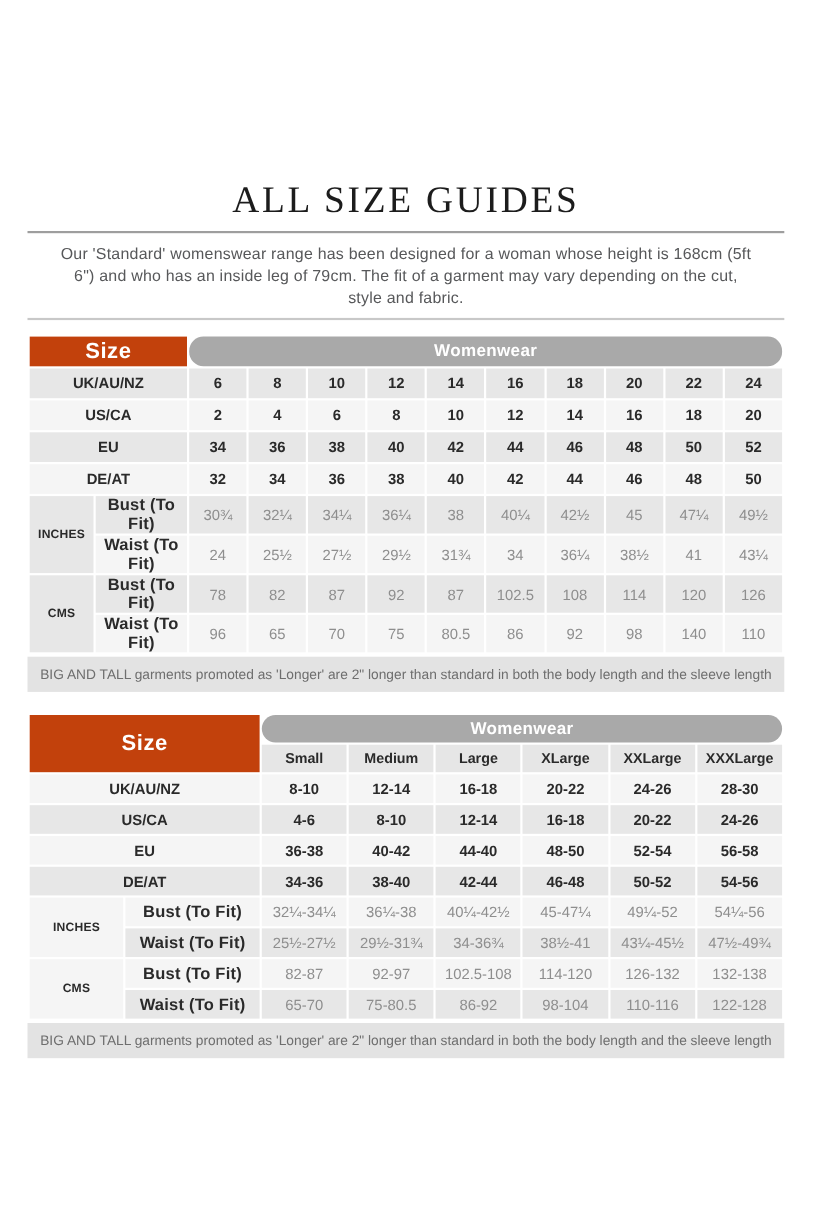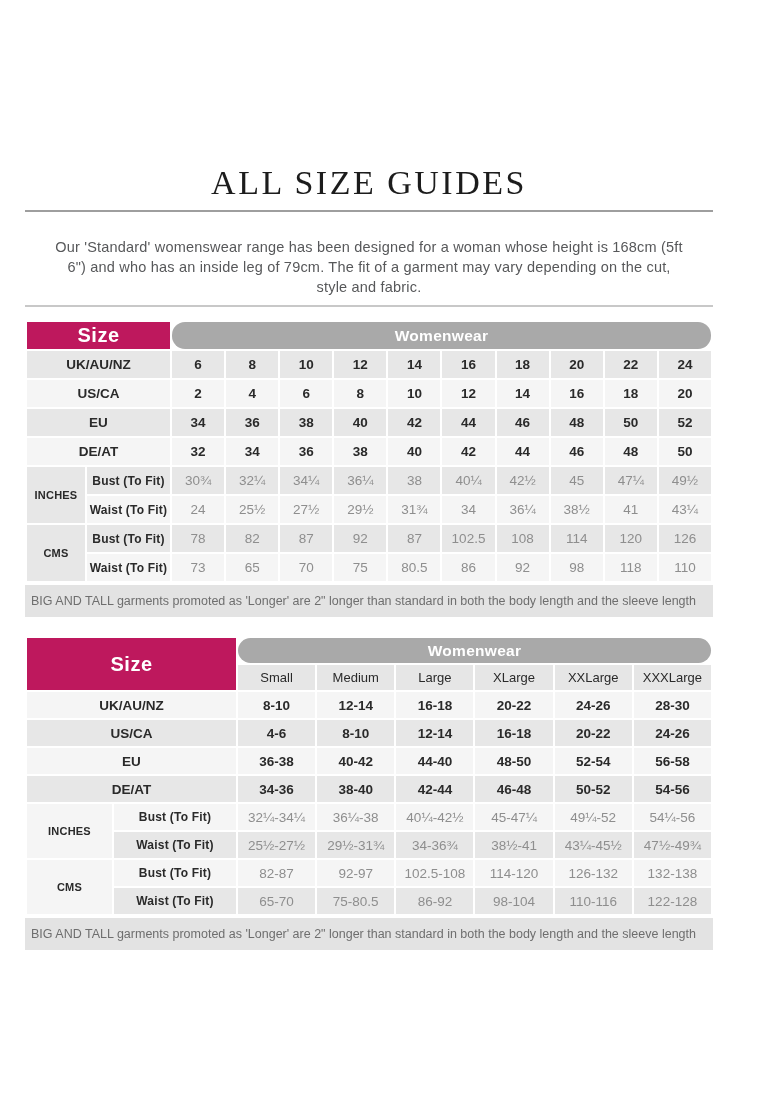--- a/index.html
+++ b/index.html
@@ -12,51 +12,51 @@
   .title{
     margin:0;padding-top:163px;
     font-family:"Liberation Serif","DejaVu Serif",serif;
     font-weight:400;font-size:34px;line-height:40px;
     letter-spacing:2.5px;text-align:center;color:#1c1c1c;
   }
   .rule{height:2px;border:0;}
   .rule-top{margin-top:7px;background:#9e9e9e;}
   .rule-bottom{background:#c8c8c8;}
   .intro{
-    margin:0;padding:25px 28px 8px;
+    margin:0;padding:9px 28px 8px;
     font-size:14.5px;line-height:20px;color:#57585a;
     text-align:center;letter-spacing:.2px;
   }
   .table-block-1{margin-top:13px;}
   .table-block-2{margin-top:19px;}
   table.size-table{
     width:100%;table-layout:fixed;
     border-collapse:separate;border-spacing:2px;
   }
   .t1 col.col-sec{width:58px;}
   .t1 col.col-sub{width:83px;}
   .t2 col.col-sec{width:85px;}
   .t2 col.col-sub{width:122px;}
   .size-table th,.size-table td{text-align:center;vertical-align:middle;padding:0 2px;}
   .t1 th,.t1 td{height:27px;}
   .t2 th{height:25px;}
   .t2 td{height:26px;}
-  th.corner{background:#be185d;color:#ffffff;font-size:20px;font-weight:700;letter-spacing:.5px;}
+  th.corner{background:#c2410c;color:#ffffff;font-size:20px;font-weight:700;letter-spacing:.5px;}
   th.group{background:#a9a9a9;color:#ffffff;font-size:15.5px;font-weight:700;letter-spacing:.3px;border-radius:13px;}
-  th.subhead{background:#e6e6e6;color:#2a2a2a;font-size:13px;font-weight:400;}
+  th.subhead{background:#e6e6e6;color:#2a2a2a;font-size:13px;font-weight:700;}
   td.gray{background:#e7e7e7;}
   td.light{background:#f5f5f5;}
   td.rowlabel{font-size:13.5px;font-weight:700;color:#2a2a2a;}
   td.seclabel{font-size:11px;font-weight:700;color:#2a2a2a;letter-spacing:.2px;margin-top:48px;}
-  td.sublabel{font-size:12px;font-weight:700;color:#2a2a2a;letter-spacing:.2px;}
+  td.sublabel{font-size:15px;font-weight:700;color:#2a2a2a;letter-spacing:.2px;}
   td.val-size{font-size:13.5px;font-weight:700;color:#2a2a2a;}
   td.val-measure{font-size:13.5px;font-weight:400;color:#8e8e8e;}
   .note{
     margin-top:2px;background:#e3e3e3;color:#6e6e6e;
-    font-size:12.5px;line-height:14px;
+    font-size:12.5px;line-height:14px;text-align:center;
     padding:9px 6px;
   }
 </style>
 </head>
 <body>
 
 <div class="page">
   <h1 class="title">ALL SIZE GUIDES</h1>
   <div class="rule rule-top"></div>
   <p class="intro">Our 'Standard' womenswear range has been designed for a woman whose height is 168cm (5ft 6") and who has an inside leg of 79cm. The fit of a garment may vary depending on the cut, style and fabric.</p>
@@ -171,29 +171,29 @@
             <td class="val-measure gray">92</td>
             <td class="val-measure gray">87</td>
             <td class="val-measure gray">102.5</td>
             <td class="val-measure gray">108</td>
             <td class="val-measure gray">114</td>
             <td class="val-measure gray">120</td>
             <td class="val-measure gray">126</td>
           </tr>
           <tr>
             <td class="sublabel light">Waist (To Fit)</td>
-            <td class="val-measure light">73</td>
+            <td class="val-measure light">96</td>
             <td class="val-measure light">65</td>
             <td class="val-measure light">70</td>
             <td class="val-measure light">75</td>
             <td class="val-measure light">80.5</td>
             <td class="val-measure light">86</td>
             <td class="val-measure light">92</td>
             <td class="val-measure light">98</td>
-            <td class="val-measure light">118</td>
+            <td class="val-measure light">140</td>
             <td class="val-measure light">110</td>
           </tr>
         </tbody>
       </table>
     <div class="note">BIG AND TALL garments promoted as 'Longer' are 2" longer than standard in both the body length and the sleeve length</div>
   </section>
 
   <section class="table-block-2">
     <table class="size-table t2">
         <colgroup>

